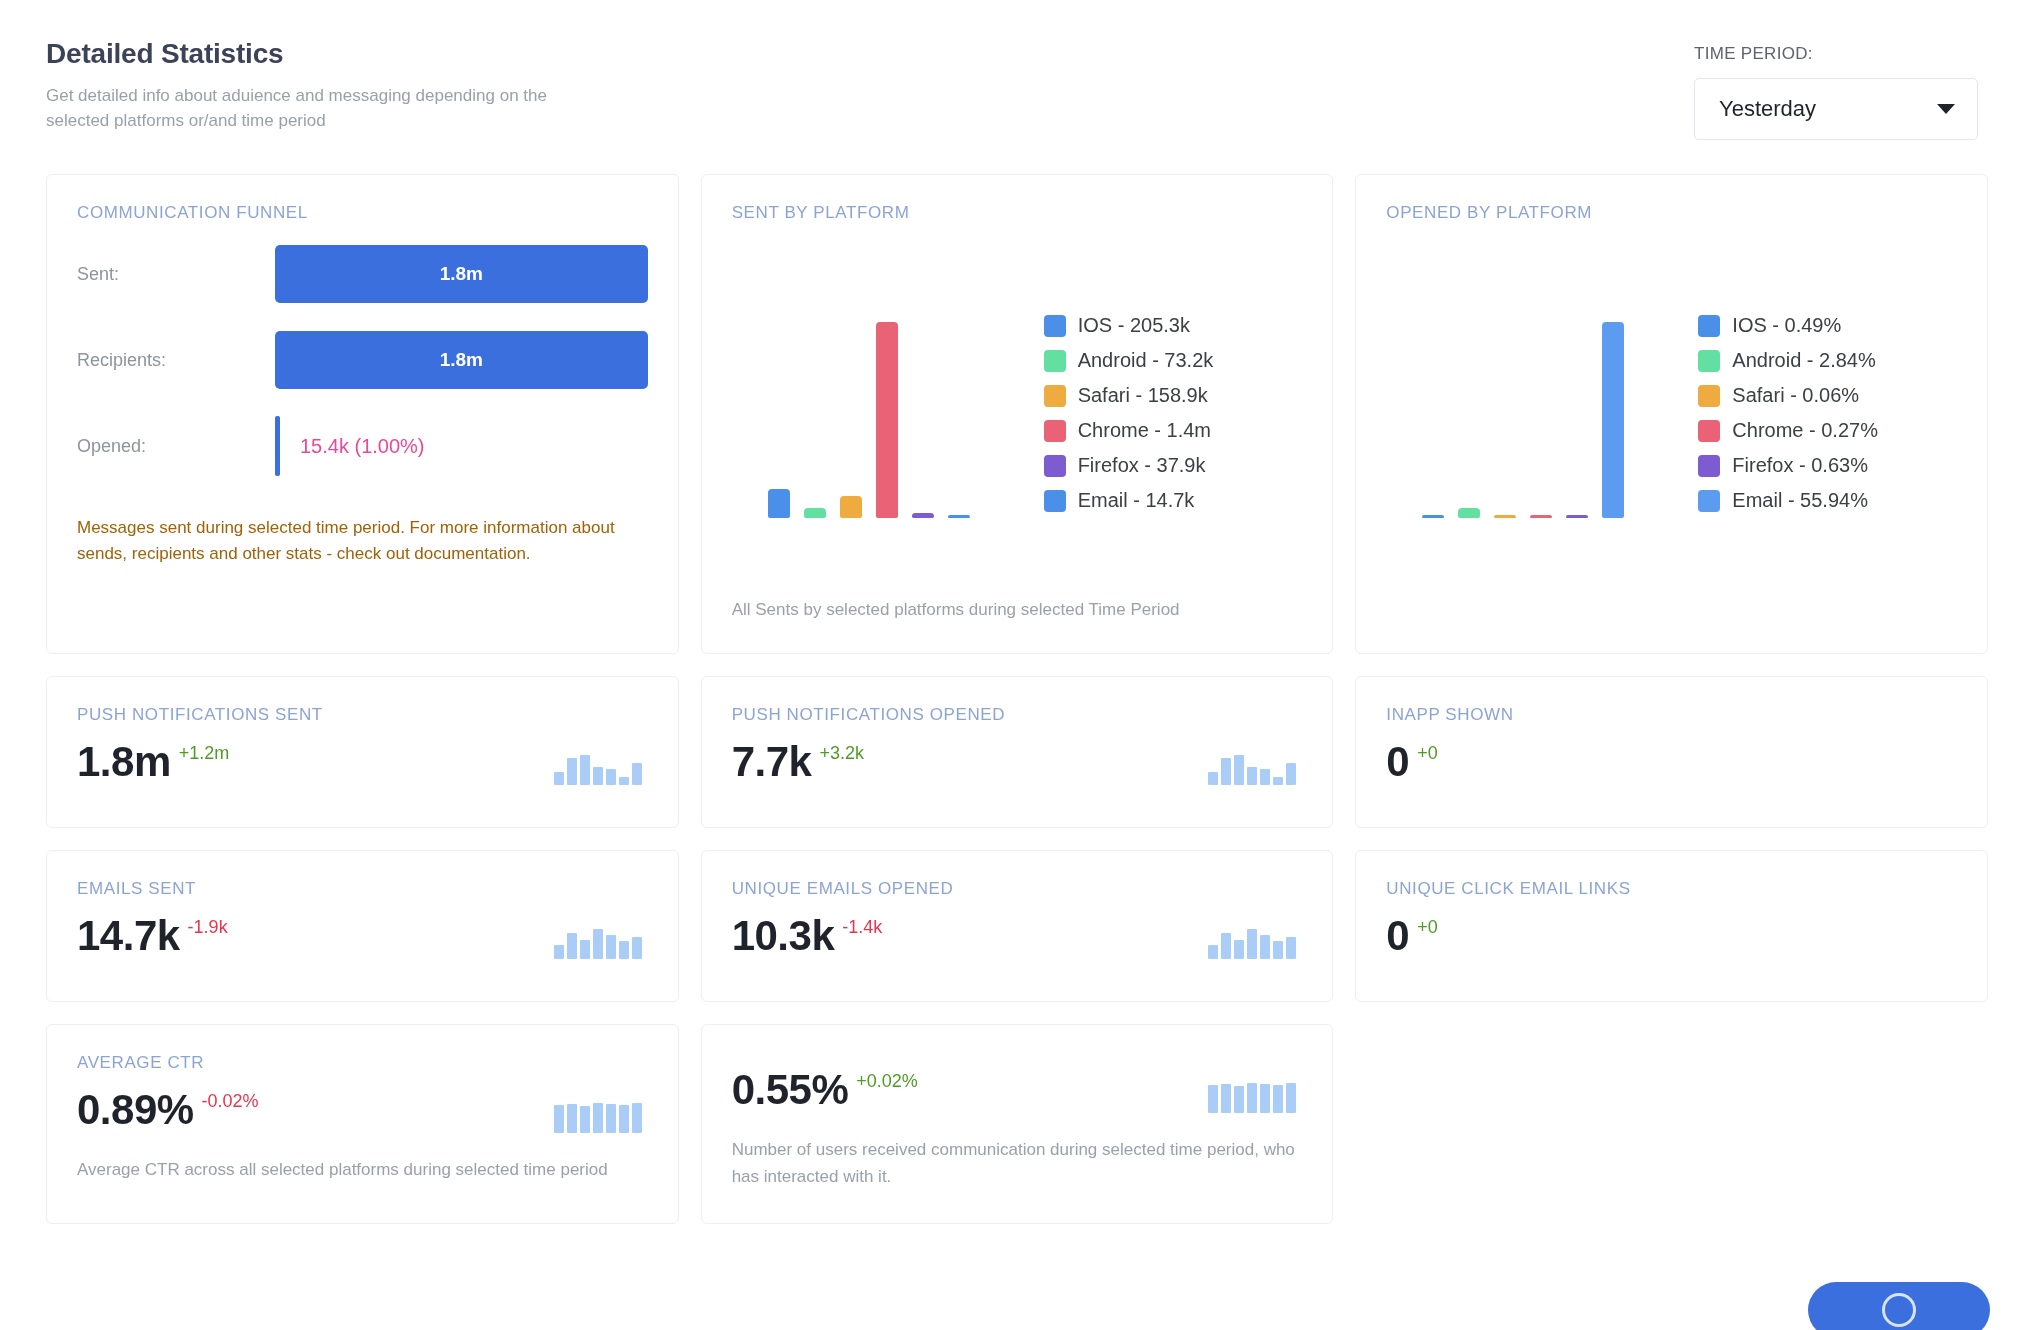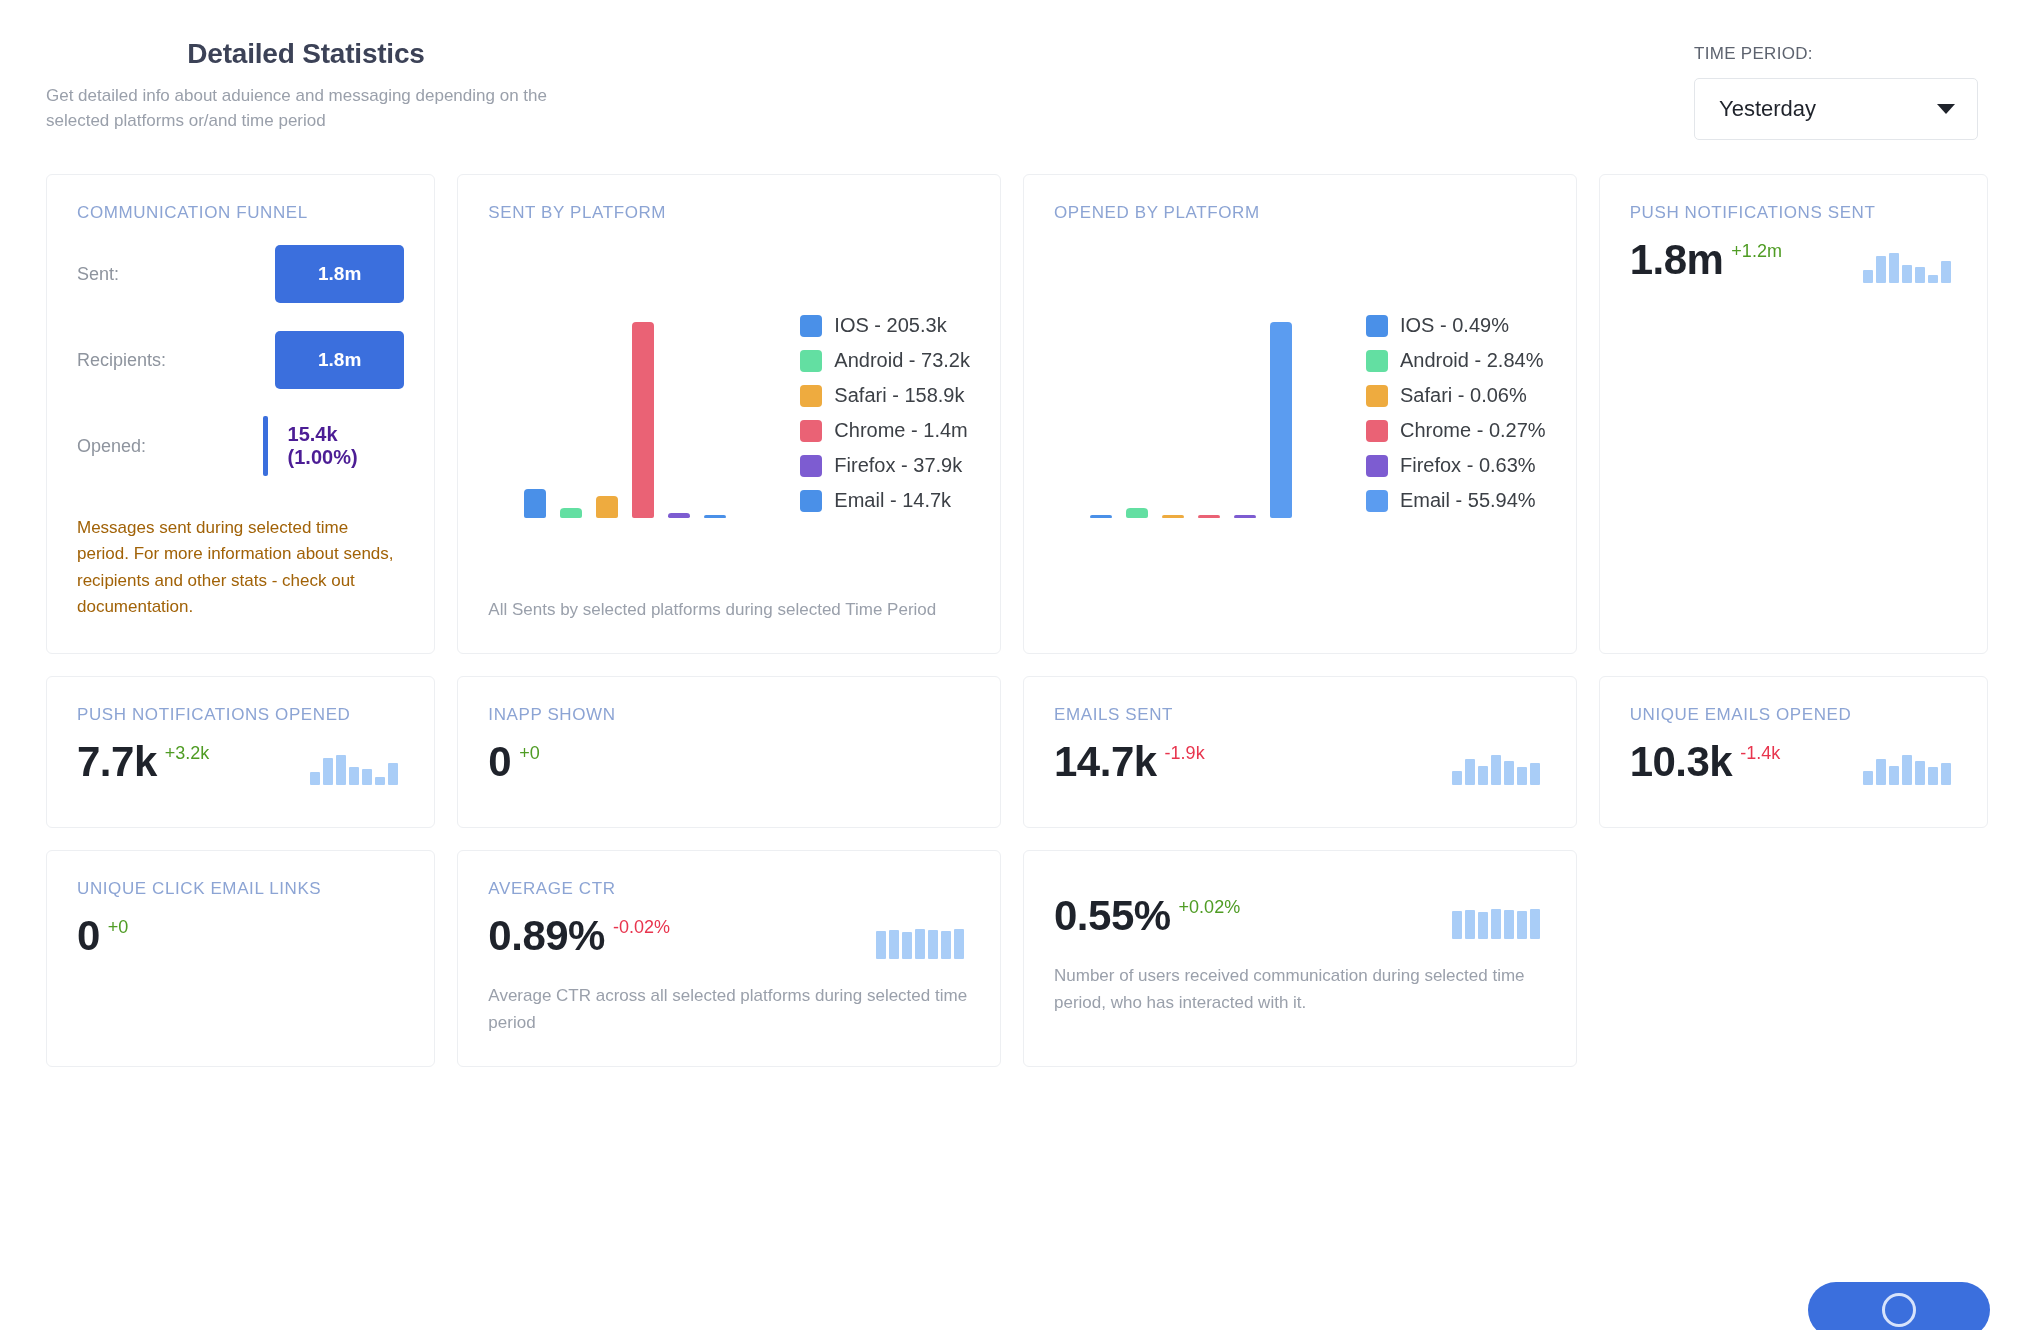--- a/index.html
+++ b/index.html
@@ -7,54 +7,54 @@
     width: 2034px;
     height: 1330px;
     background: #ffffff;
     font-family: "Liberation Sans", sans-serif;
     overflow: hidden;
   }
   .page { position: relative; width: 2034px; height: 1330px; padding: 0 46px; }
 
   
   .header { display: flex; justify-content: space-between; align-items: flex-start; padding-top: 38px; }
-  .page-title { font-size: 28px; font-weight: bold; color: #3c4257; letter-spacing: -0.2px; text-align: center; }
+  .page-title { font-size: 28px; font-weight: bold; color: #3c4257; letter-spacing: -0.2px; }
   .page-sub { margin-top: 14px; font-size: 17px; line-height: 1.45; color: #9aa0ab; max-width: 520px; }
   .tp-wrap { padding-right: 10px; padding-top: 6px; }
   .tp-label { font-size: 17px; color: #5d636f; letter-spacing: .3px; }
   .tp-select {
     margin-top: 14px; width: 284px; height: 62px; border: 1px solid #e3e6ea; border-radius: 5px;
     background: #fff; display: flex; align-items: center; justify-content: space-between;
     padding: 0 22px 0 24px; cursor: pointer;
   }
   .tp-value { font-size: 22px; color: #1f232b; }
   .caret { width: 0; height: 0; border-left: 9px solid transparent; border-right: 9px solid transparent; border-top: 10px solid #1f232b; }
 
   
-  .grid { margin-top: 34px; display: grid; grid-template-columns: repeat(4, 1fr); gap: 22px 22px; }
+  .grid { margin-top: 34px; display: grid; grid-template-columns: repeat(3, 1fr); gap: 22px 22px; }
   .card {
     background: #fff; border: 1px solid #edeff2; border-radius: 6px;
     padding: 28px 30px 30px 30px; position: relative;
   }
   .card-title { font-size: 17px; letter-spacing: .6px; color: #8ca4d4; text-transform: uppercase; }
 
   
   .funnel { grid-row: span 1; }
   .funnel-rows { margin-top: 22px; }
   .f-row { display: flex; align-items: center; height: 58px; margin-bottom: 28px; }
   .f-row:last-child { margin-bottom: 0; }
   .f-key { width: 198px; font-size: 18px; color: #8e949e; }
   .f-bar {
     flex: 1; height: 100%; background: #3b6fdd; border-radius: 5px;
     display: flex; align-items: center; justify-content: center;
     color: #fff; font-size: 19px; font-weight: bold;
   }
   .f-open { display: flex; align-items: center; height: 60px; }
   .f-open-mark { width: 5px; height: 100%; background: #3b6fdd; border-radius: 2px; }
-  .f-open-val { margin-left: 20px; font-size: 20px; color: #4c1d95; font-weight: 700; }
+  .f-open-val { margin-left: 20px; font-size: 20px; color: #ec4899; font-weight: 400; }
   .card-note { margin-top: 40px; font-size: 17px; line-height: 1.55; color: #a16207; }
 
   
   .chart-card { display: flex; flex-direction: column; gap: 45px; }
   .chart-body { display: flex; align-items: flex-end; margin-top: 40px; height: 210px; }
   .mini-chart { width: 250px; height: 100%; display: flex; align-items: flex-end; justify-content: space-between; padding: 0 12px 0 36px; }
   .mini-bar { width: 22px; border-radius: 4px 4px 2px 2px; min-height: 3px; }
   .legend { flex: 1; padding-left: 14px; align-self: center; }
   .legend-row { display: flex; align-items: center; margin-bottom: 12px; margin-left: 48px; }
   .legend-row:last-child { margin-bottom: 0; }

